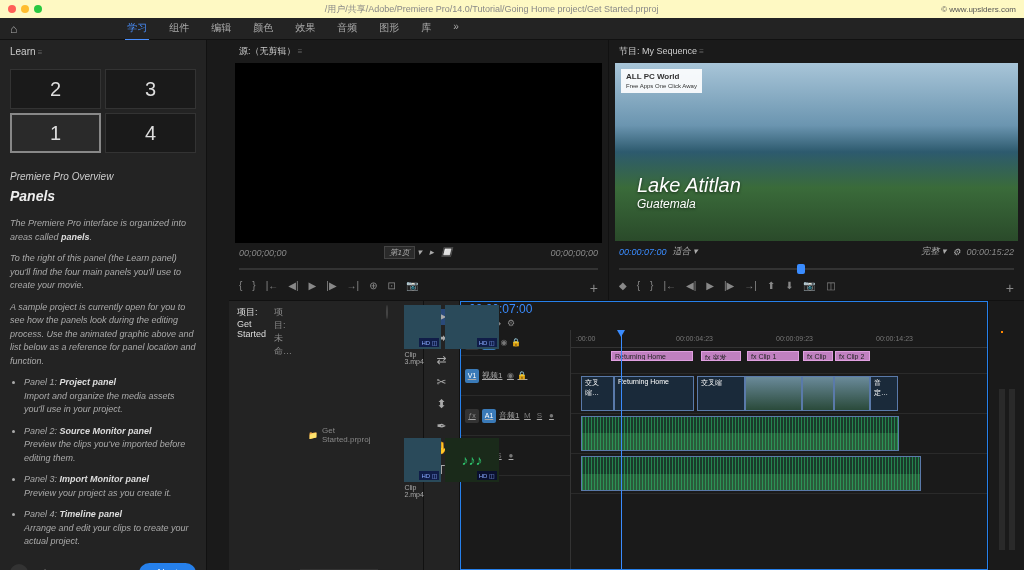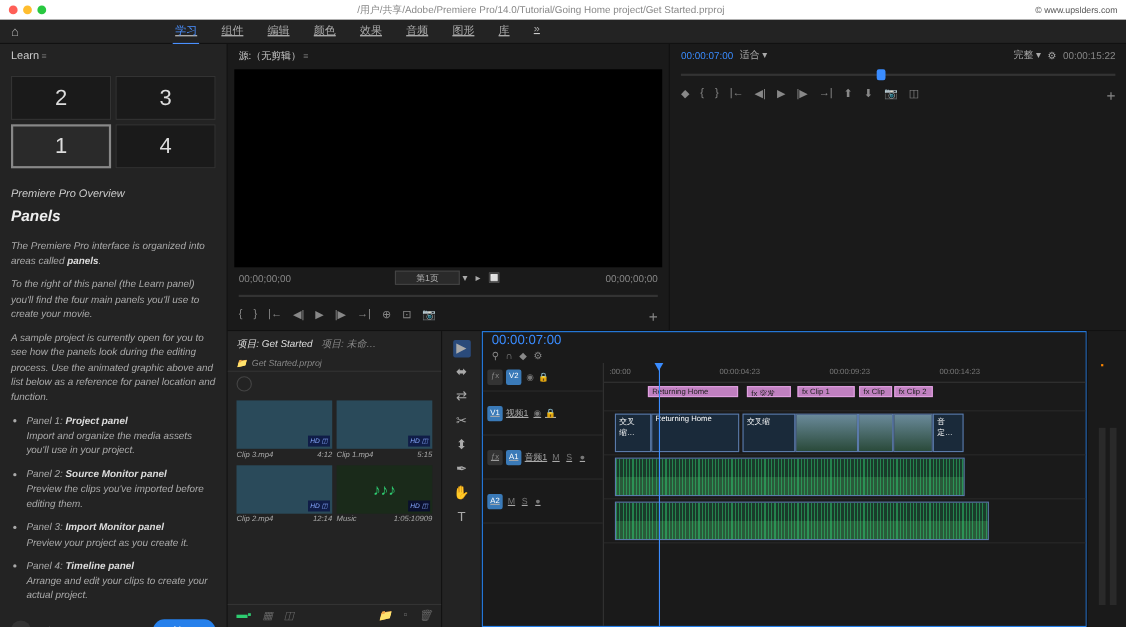--- a/index.html
+++ b/index.html
@@ -1,28 +1,28 @@
 <!DOCTYPE html>
 <html><head>
 <meta charset="utf-8">
 <style>
 * { margin: 0; padding: 0; box-sizing: border-box; font-family: -apple-system, "Helvetica Neue", Arial, sans-serif; }
 body { background: #1a1a1a; color: #ccc; font-size: 10px; overflow: hidden; width: 1024px; height: 570px; }
-.titlebar { height: 18px; background: #ffffff; display: flex; align-items: center; padding: 0 8px; color: #888; font-size: 9px; }
+.titlebar { height: 18px; background: #fef9c3; display: flex; align-items: center; padding: 0 8px; color: #888; font-size: 9px; }
 .traffic { display: flex; gap: 5px; }
 .dot { width: 8px; height: 8px; border-radius: 50%; }
 .dot.r { background: #ff5f57; } .dot.y { background: #ffbd2e; } .dot.g { background: #28c840; }
 .title-path { flex: 1; text-align: center; }
 .corner-text { color: #555; font-size: 8px; }
 .toolbar { height: 22px; background: #232323; display: flex; align-items: center; padding: 0 10px; border-bottom: 1px solid #111; }
 .home { font-size: 12px; color: #aaa; margin-right: 20px; cursor: pointer; }
-.workspace-tabs { display: flex; gap: 18px; margin-left: 120px; text-decoration: underline; }
+.workspace-tabs { display: flex; gap: 18px; margin-left: 88px; }
 .ws-tab { color: #aaa; font-size: 10px; padding: 4px 2px; cursor: pointer; }
 .ws-tab.active { color: #4a90ff; border-bottom: 2px solid #4a90ff; }
-.main { display: flex; height: 530px; }
+.main { display: flex; height: 530px; gap: 22px; }
 .learn-panel { width: 207px; background: #232323; border-right: 1px solid #111; display: flex; flex-direction: column; padding: 6px 10px; }
 .panel-tab { font-size: 10px; color: #ccc; padding-bottom: 4px; }
 .panel-tab::after { content: " ≡"; color: #666; font-size: 8px; }
 .thumb-grid { display: grid; grid-template-columns: 1fr 1fr; gap: 4px; margin: 8px 0; }
 .thumb { background: #1a1a1a; border: 1px solid #333; height: 40px; display: flex; align-items: center; justify-content: center; font-size: 20px; color: #ddd; }
 .thumb.active { border: 2px solid #888; background: #2a2a2a; }
 .learn-body { color: #aaa; font-size: 9px; line-height: 1.5; font-style: italic; }
 .learn-body h3 { color: #ccc; font-size: 10px; margin: 8px 0 2px; font-weight: normal; }
 .learn-body h2 { color: #eee; font-size: 14px; margin: 2px 0 10px; }
 .learn-body p { margin-bottom: 8px; }
@@ -37,32 +37,32 @@
 .monitors { height: 260px; display: flex; }
 .source { flex: 1; background: #1a1a1a; border-right: 1px solid #111; display: flex; flex-direction: column; }
 .program { width: 415px; background: #1a1a1a; display: flex; flex-direction: column; }
 .mon-tab { padding: 5px 10px; font-size: 9px; color: #ccc; }
 .mon-video { flex: 1; background: #000; position: relative; margin: 0 6px; }
 .program .mon-video { background: linear-gradient(180deg, #a8c5d8 0%, #6b95b0 35%, #2d5a6e 50%, #3a6b3a 70%, #2a4a2a 100%); }
 .overlay-text { position: absolute; left: 22px; bottom: 30px; color: #fff; font-size: 20px; text-shadow: 0 1px 3px rgba(0,0,0,0.6); font-style: italic; }
 .overlay-text .sub { font-size: 12px; display: block; }
 .watermark { position: absolute; top: 6px; left: 6px; color: #333; font-size: 8px; background: rgba(255,255,255,0.9); padding: 3px 5px; }
 .mon-ctrl { padding: 4px 10px; display: flex; align-items: center; gap: 6px; font-size: 9px; color: #aaa; }
-.mon-ctrl.top { justify-content: space-between; }
+.mon-ctrl.top { justify-content: space-between; font-style: italic; }
 .tc { color: #888; }
 .tc.blue { color: #3a8cff; }
-.pager .sel { background: #2a2a2a; border: 1px solid #444; padding: 1px 18px; font-size: 8px; }
+.pager .sel { background: #2a2a2a; border: 1px solid #444; padding: 1px 4px; font-size: 8px; }
 .scrub { height: 14px; position: relative; margin: 0 10px; }
 .scrub::before { content: ""; position: absolute; top: 6px; left: 0; right: 0; height: 2px; background: #333; }
 .playhead-m { position: absolute; top: 2px; width: 8px; height: 10px; background: #3a8cff; border-radius: 2px; }
 .transport { display: flex; justify-content: center; gap: 10px; padding: 4px 10px; color: #888; font-size: 10px; }
 .transport span { cursor: pointer; }
 .plus { margin-left: auto; font-size: 14px; color: #888; cursor: pointer; }
 .lower { flex: 1; display: flex; border-top: 1px solid #111; }
-.project { width: 195px; background: #232323; border-right: 1px solid #111; display: flex; flex-direction: column; font-style: italic; }
+.project { width: 195px; background: #232323; border-right: 1px solid #111; display: flex; flex-direction: row; }
 .proj-tabs { display: flex; gap: 8px; padding: 5px 8px; font-size: 9px; }
 .proj-tabs .pt { color: #888; }
 .proj-tabs .pt.active { color: #ddd; }
 .breadcrumb { padding: 2px 8px; font-size: 8px; color: #888; border-bottom: 1px solid #333; display: flex; align-items: center; gap: 4px; }
 .search { width: 14px; height: 14px; border: 1px solid #444; border-radius: 50%; margin: 4px 8px; }
 .clip-grid { display: grid; grid-template-columns: 1fr 1fr; gap: 4px; padding: 4px 8px; }
 .clip { }
 .clip-thumb { height: 44px; background: #2a4a5a; position: relative; }
 .clip-thumb.audio { background: #1a2a1a; display: flex; align-items: center; justify-content: center; }
 .clip-thumb.audio::before { content: "♪♪♪"; color: #2ecc71; font-size: 14px; }
@@ -178,20 +178,31 @@
           <span>|▶</span>
           <span>→|</span>
           <span>⊕</span>
           <span>⊡</span>
           <span>📷</span>
           <span class="plus">+</span>
         </div>
       </div>
 
       <div class="program">
+        <div class="mon-tab panel-tab">节目: My Sequence</div>
+        <div class="mon-video">
+          <div class="watermark">
+            <strong>ALL PC World</strong><br>
+            <span style="font-size:6px">Free Apps One Click Away</span>
+          </div>
+          <div class="overlay-text">
+            <span>Lake Atitlan</span>
+            <span class="sub">Guatemala</span>
+          </div>
+        </div>
         <div class="mon-ctrl top">
           <span class="tc blue">00:00:07:00</span>
           <span class="sel"><span>适合</span> ▾</span>
           <span style="flex:1"></span>
           <span class="sel"><span>完整</span> ▾</span>
           <span>⚙</span>
           <span class="tc">00:00:15:22</span>
         </div>
         <div class="scrub">
             <div class="playhead-m" style="left:45%"></div>

